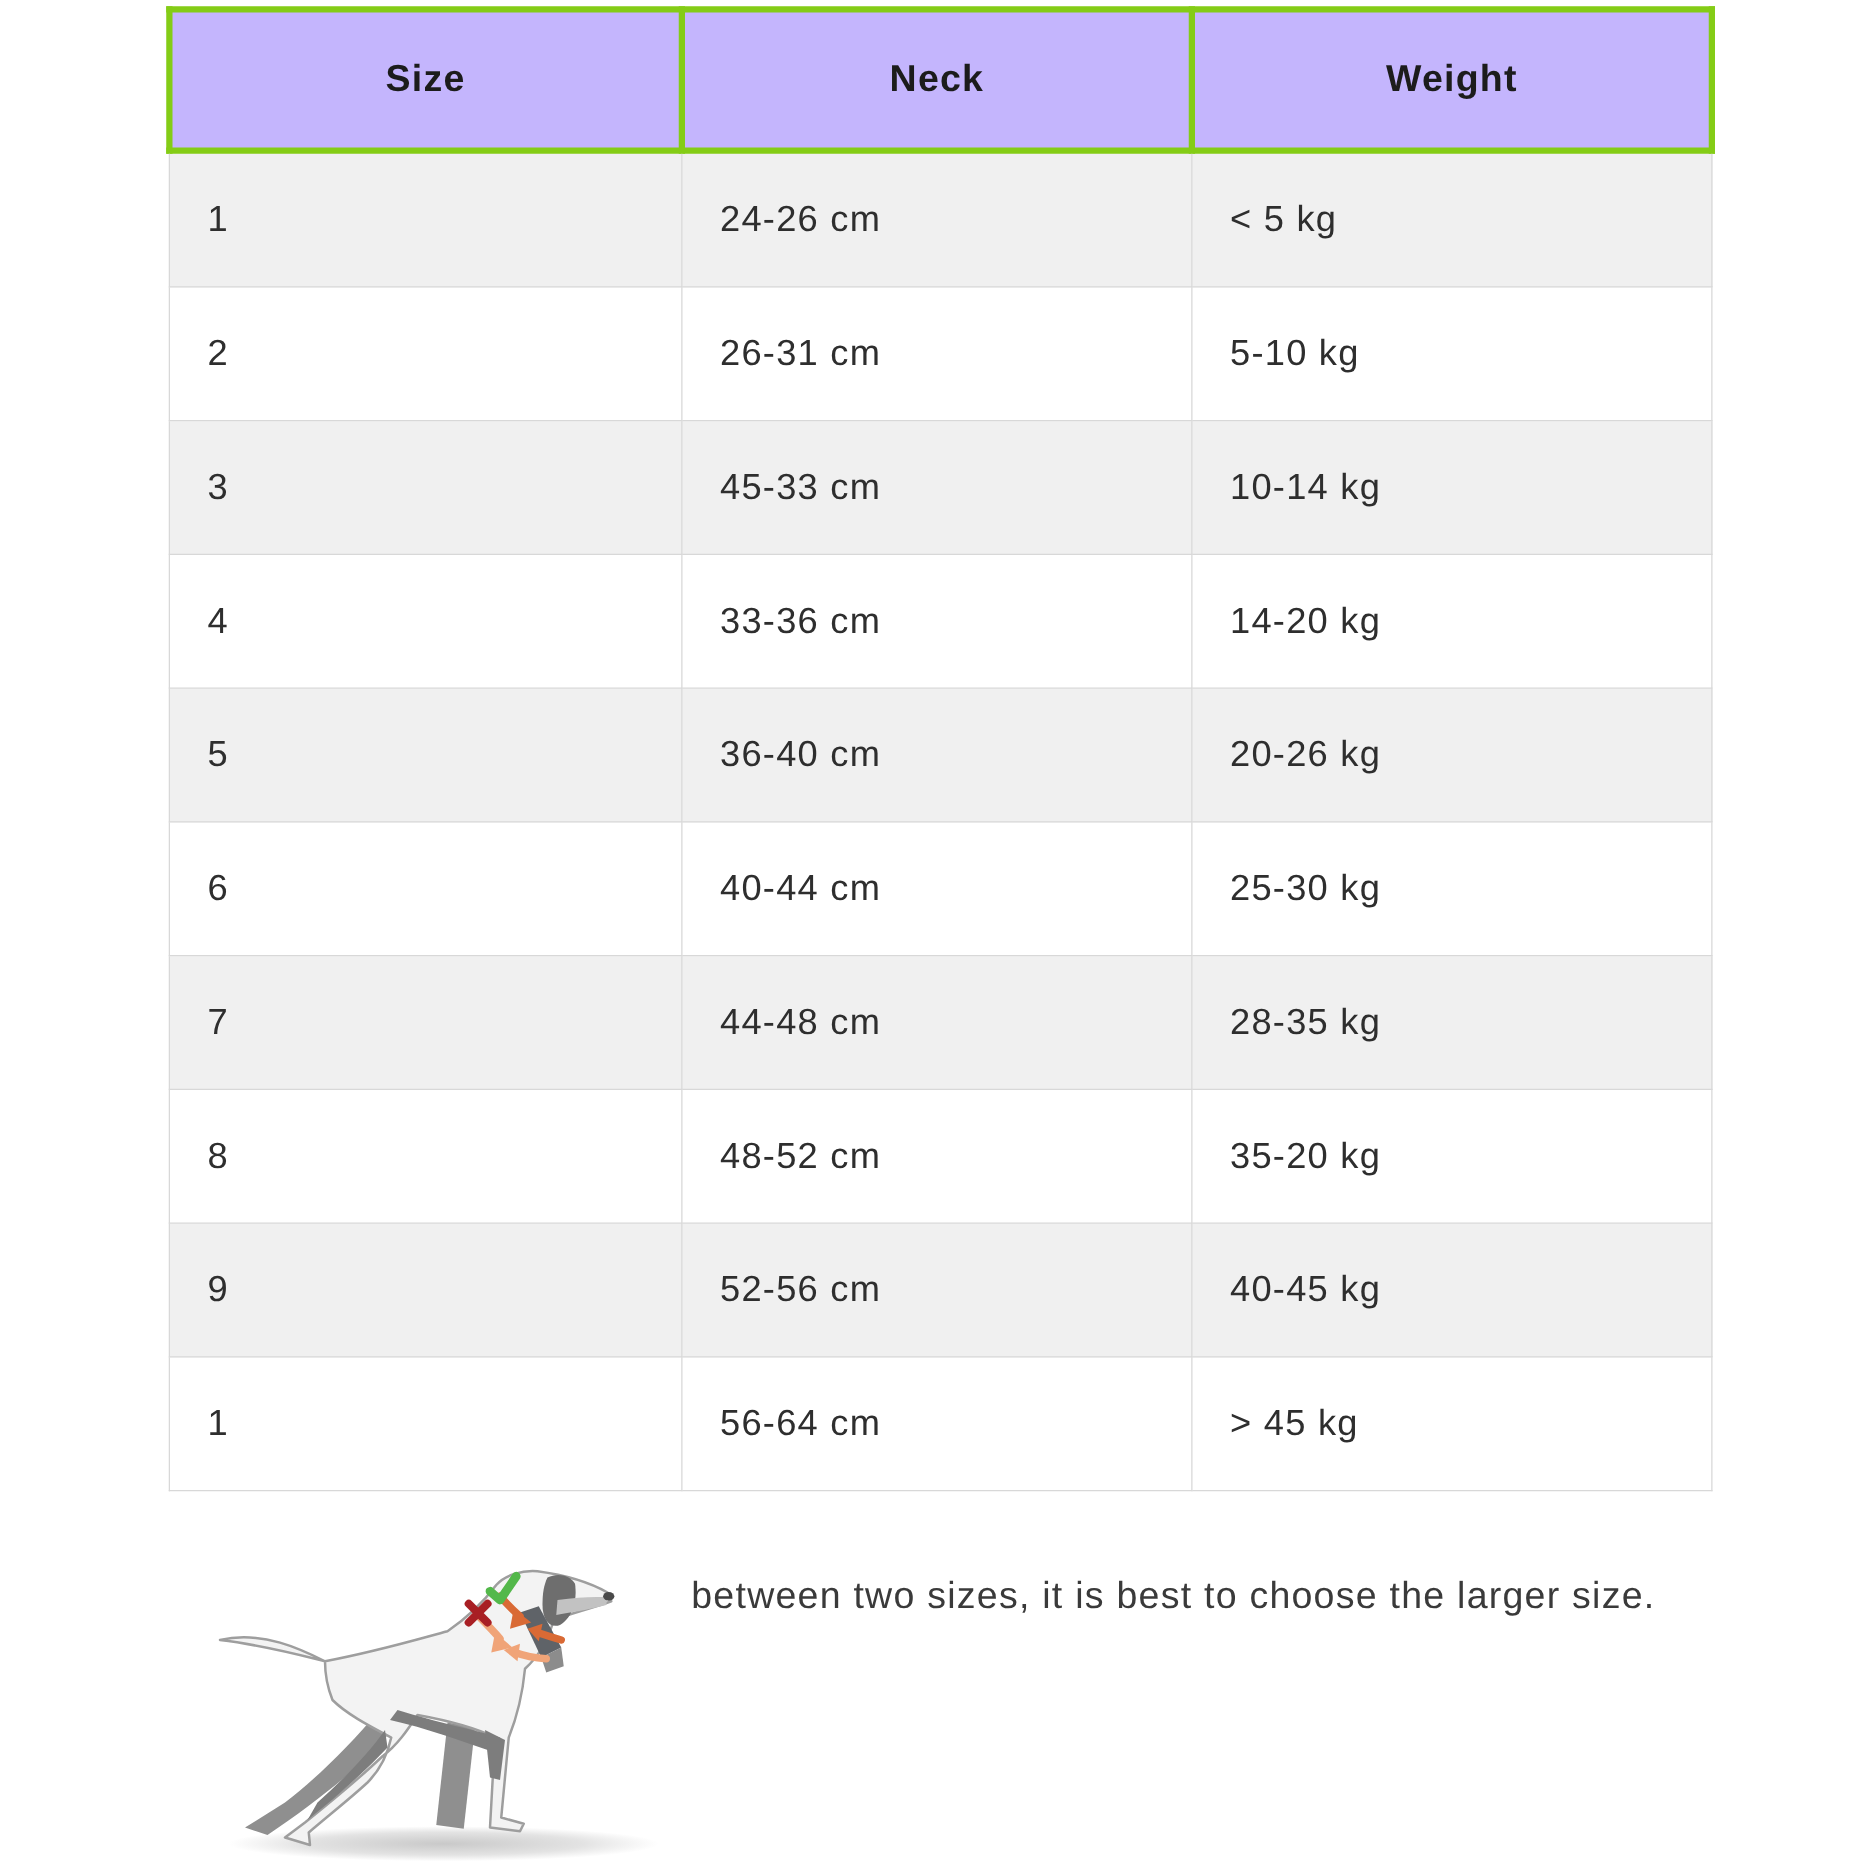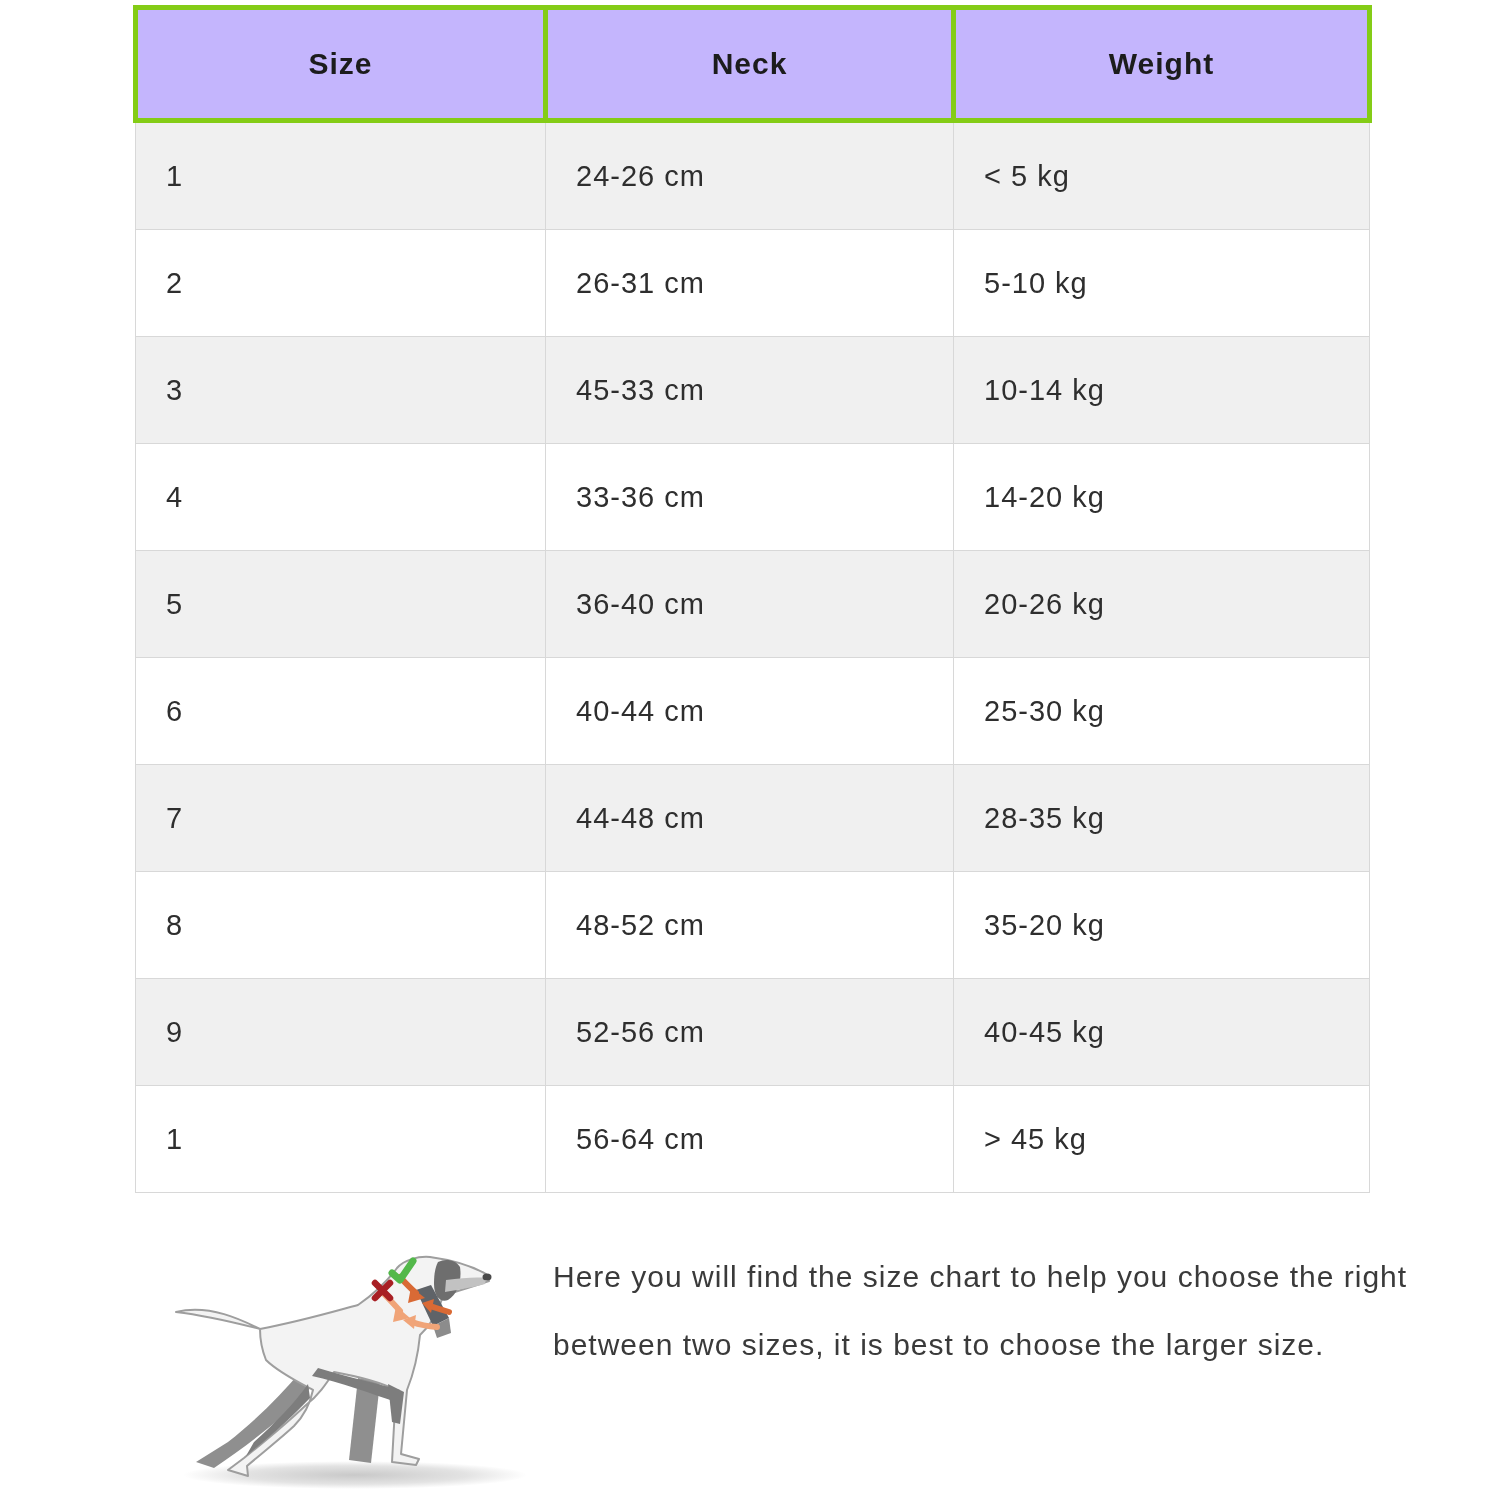--- a/index.html
+++ b/index.html
@@ -190,17 +190,16 @@
       <polygon points="261,55 275,66 258,71" fill="#d96a35"></polygon>
       <path d="M299,80 Q289,77 280,74" fill="none" stroke-width="6" stroke-linecap="round" stroke="#d96a35"></path>
       <polygon points="284,67 272,71 281,81" fill="#d96a35"></polygon>
 
       <path d="M242,41 L250,48 L263,29" fill="none" stroke-width="7" stroke-linecap="round" stroke-linejoin="round" stroke="#53b84a"></path>
       <path d="M225,51 L240,66 M240,51 L225,66" fill="none" stroke-width="6.5" stroke-linecap="round" stroke="#a81f24"></path>
     </svg>
   </div>
 
   <div class="info-text">
-    <div class="info-line">Here you will find the size chart to help you choose the right</div>
     <div class="info-line">between two sizes, it is best to choose the larger size.</div>
   </div>
 
 </div>
 
 </body></html>

